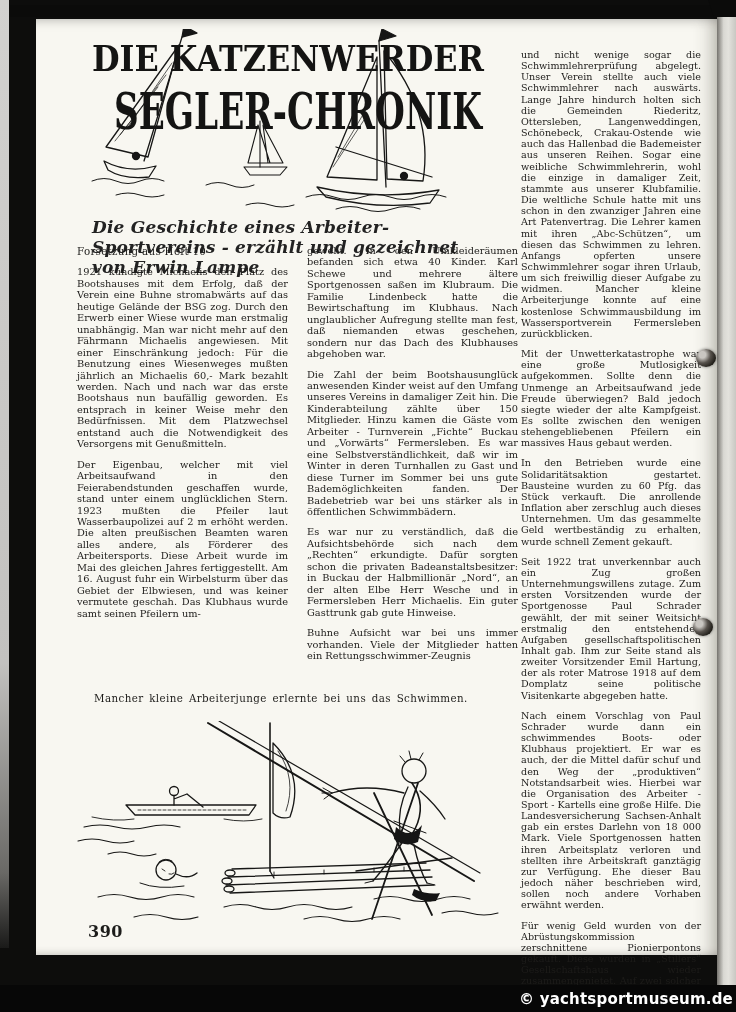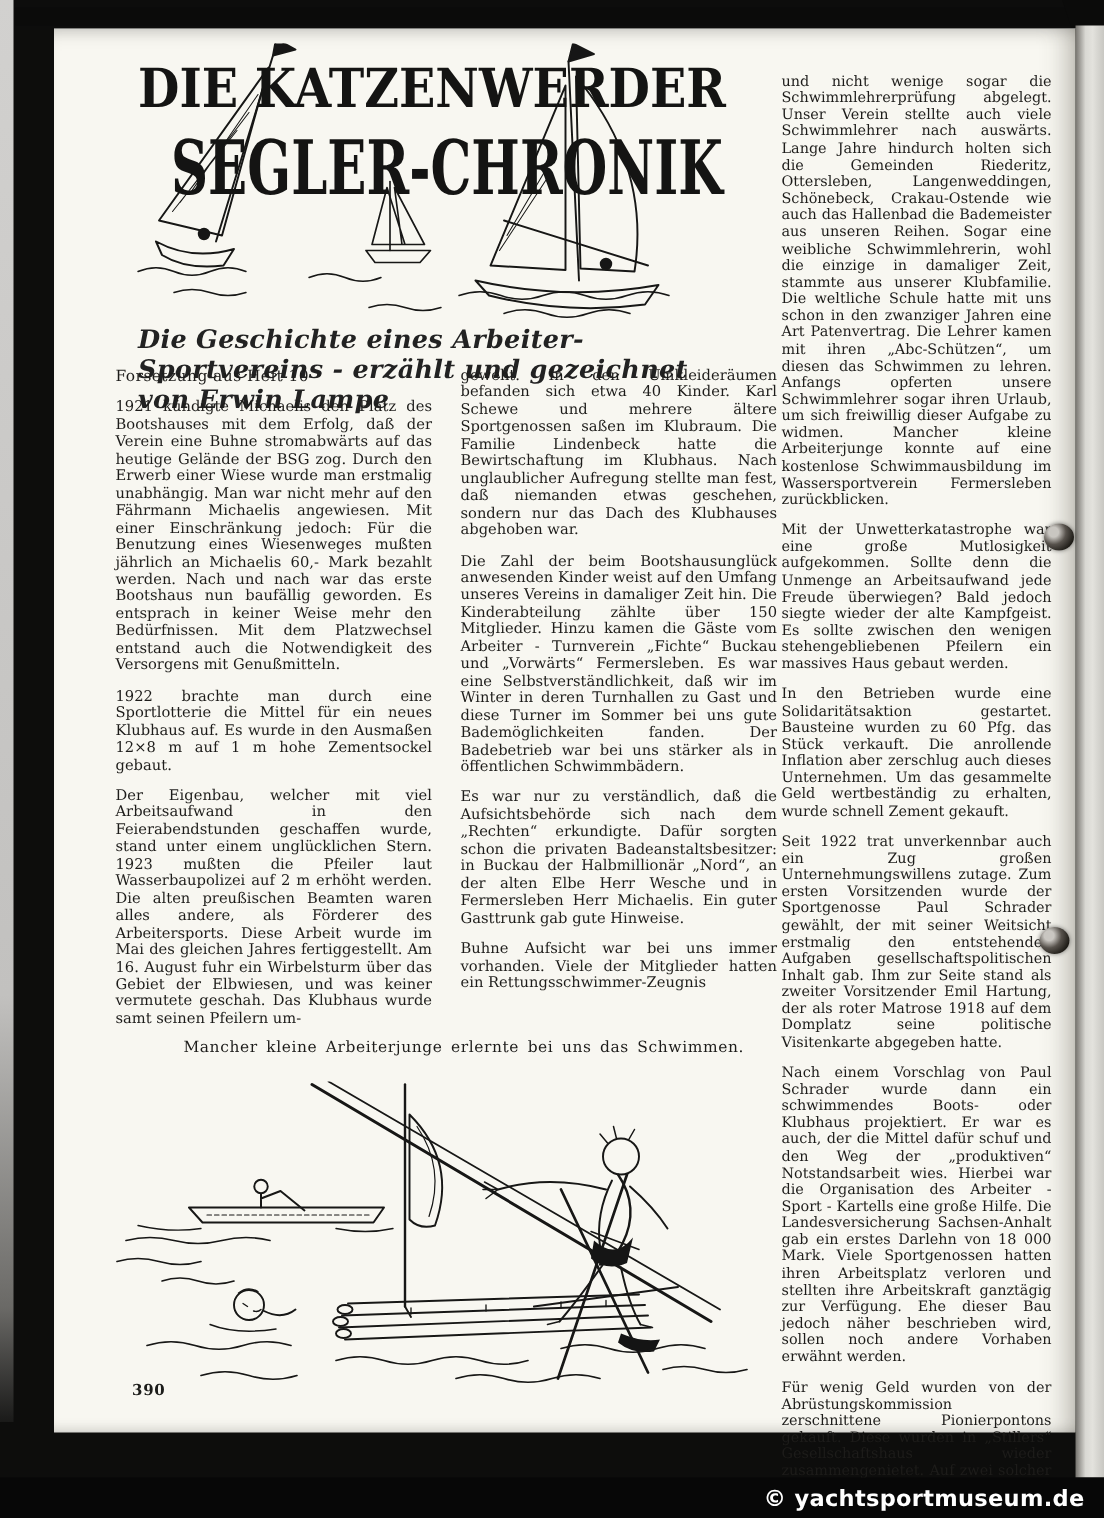--- a/index.html
+++ b/index.html
@@ -20,38 +20,38 @@
     box-shadow:inset -16px 0 20px -14px rgba(60,55,45,.45), inset 0 10px 14px -12px rgba(0,0,0,.35), inset 0 -8px 10px -9px rgba(0,0,0,.25);
   }
   .next-page{position:absolute;left:717px;top:17px;width:19px;height:968px;
     background:linear-gradient(90deg,#75736e 0%,#d9d8d3 35%,#e3e2dd 60%,#c8c7c2 100%);}
   .rivet{position:absolute;width:20px;height:18px;border-radius:50%;
     background:radial-gradient(circle at 32% 32%, #c9c6c1 0 18%, #57524c 45%, #16140f 80%);
     box-shadow:0 0 3px rgba(0,0,0,.5);}
   .rivet.r1{left:696px;top:349px;}
   .rivet.r2{left:693px;top:618px;}
   .bottom-bar{position:absolute;left:0;top:985px;width:736px;height:27px;background:#070707;
-    display:flex;align-items:center;justify-content:flex-end;box-sizing:border-box;padding-right:13px;}
+    display:flex;align-items:center;justify-content:flex-end;box-sizing:border-box;padding-right:3px;}
   .watermark{color:#ffffff;font-family:"DejaVu Sans", sans-serif;font-weight:700;font-size:15px;letter-spacing:.2px;}
 
   
   .header-art{position:absolute;left:50px;top:10px;width:404px;height:188px;}
   .subtitle{position:absolute;left:56px;top:198px;width:398px;
     font-style:italic;font-weight:700;font-size:17px;letter-spacing:.2px;color:#222;}
   .col{position:absolute;font-size:9.8px;line-height:11.45px;text-align:justify;color:#1d1c1a;
     text-justify:inter-word;hyphens:auto;-webkit-hyphens:auto;}
   .col p{margin:0 0 9px 0;}
   .col-left{left:41px;top:227px;width:211px;}
   .col-middle{left:271px;top:226px;width:211px;}
   .col-right{left:485px;top:30px;width:180px;font-size:9.6px;line-height:11.15px;}
   .cont-note{font-size:10.3px;margin:0 0 8px 0;letter-spacing:.3px;}
-  .caption{position:absolute;left:58px;top:673px;width:402px;text-align:right;
+  .caption{position:absolute;left:58px;top:673px;width:402px;text-align:left;
     font-size:10.3px;letter-spacing:.4px;word-spacing:2px;color:#1d1c1a;}
   .illo{position:absolute;left:38px;top:702px;width:442px;height:204px;}
-  .page-num{position:absolute;left:52px;top:903px;font-size:10px;font-weight:700;letter-spacing:.5px;text-align:center;}
+  .page-num{position:absolute;left:52px;top:903px;font-size:16px;font-weight:700;letter-spacing:.5px;text-align:center;}
   svg text{font-family:"DejaVu Serif", serif;}
   .line-art{stroke:#171716;fill:none;stroke-linecap:round;stroke-linejoin:round;}
 </style>
 </head>
 <body>
 
 <div class="left-sliver"></div>
 <div class="top-bar"></div>
 <div class="corner-wedge"></div>
 <div class="next-page"></div>
@@ -97,21 +97,20 @@
 
     <text x="202" y="42" text-anchor="middle" font-size="36" font-weight="700" textLength="392" lengthAdjust="spacingAndGlyphs" fill="#141413">DIE KATZENWERDER</text>
     <text x="212" y="100" text-anchor="middle" font-size="50" font-weight="700" textLength="368" lengthAdjust="spacingAndGlyphs" fill="#141413">SEGLER-CHRONIK</text>
   </svg>
 
   <div class="subtitle">Die Geschichte eines Arbeiter-Sportvereins - erzählt und gezeichnet von Erwin Lampe</div>
 
   <div class="col col-left" lang="de">
     <p class="cont-note">Forsetzung aus Heft 10</p>
     <p>1921 kündigte Michaelis den Platz des Bootshauses mit dem Erfolg, daß der Verein eine Buhne stromabwärts auf das heutige Gelände der BSG zog. Durch den Erwerb einer Wiese wurde man erstmalig unabhängig. Man war nicht mehr auf den Fährmann Michaelis angewiesen. Mit einer Einschränkung jedoch: Für die Benutzung eines Wiesenweges mußten jährlich an Michaelis 60,- Mark bezahlt werden. Nach und nach war das erste Bootshaus nun baufällig geworden. Es entsprach in keiner Weise mehr den Bedürfnissen. Mit dem Platzwechsel entstand auch die Notwendigkeit des Versorgens mit Genußmitteln.</p>
-    <p>1922 brachte man durch eine Sportlotterie die Mittel für ein neues Klubhaus auf. Es wurde in den Ausmaßen 12×8 m auf 1 m hohe Zementsockel gebaut.</p>
     <p>Der Eigenbau, welcher mit viel Arbeitsaufwand in den Feierabendstunden geschaffen wurde, stand unter einem unglücklichen Stern. 1923 mußten die Pfeiler laut Wasserbaupolizei auf 2 m erhöht werden. Die alten preußischen Beamten waren alles andere, als Förderer des Arbeitersports. Diese Arbeit wurde im Mai des gleichen Jahres fertiggestellt. Am 16. August fuhr ein Wirbelsturm über das Gebiet der Elbwiesen, und was keiner vermutete geschah. Das Klubhaus wurde samt seinen Pfeilern um-</p>
   </div>
 
   <div class="col col-middle" lang="de">
     <p>geweht. In den Umkleideräumen befanden sich etwa 40 Kinder. Karl Schewe und mehrere ältere Sportgenossen saßen im Klubraum. Die Familie Lindenbeck hatte die Bewirtschaftung im Klubhaus. Nach unglaublicher Aufregung stellte man fest, daß niemanden etwas geschehen, sondern nur das Dach des Klubhauses abgehoben war.</p>
     <p>Die Zahl der beim Bootshausunglück anwesenden Kinder weist auf den Umfang unseres Vereins in damaliger Zeit hin. Die Kinderabteilung zählte über 150 Mitglieder. Hinzu kamen die Gäste vom Arbeiter - Turnverein „Fichte“ Buckau und „Vorwärts“ Fermersleben. Es war eine Selbstverständlichkeit, daß wir im Winter in deren Turnhallen zu Gast und diese Turner im Sommer bei uns gute Bademöglichkeiten fanden. Der Badebetrieb war bei uns stärker als in öffentlichen Schwimmbädern.</p>
     <p>Es war nur zu verständlich, daß die Aufsichtsbehörde sich nach dem „Rechten“ erkundigte. Dafür sorgten schon die privaten Badeanstaltsbesitzer: in Buckau der Halbmillionär „Nord“, an der alten Elbe Herr Wesche und in Fermersleben Herr Michaelis. Ein guter Gasttrunk gab gute Hinweise.</p>
     <p>Buhne Aufsicht war bei uns immer vorhanden. Viele der Mitglieder hatten ein Rettungsschwimmer-Zeugnis</p>
   </div>
 

